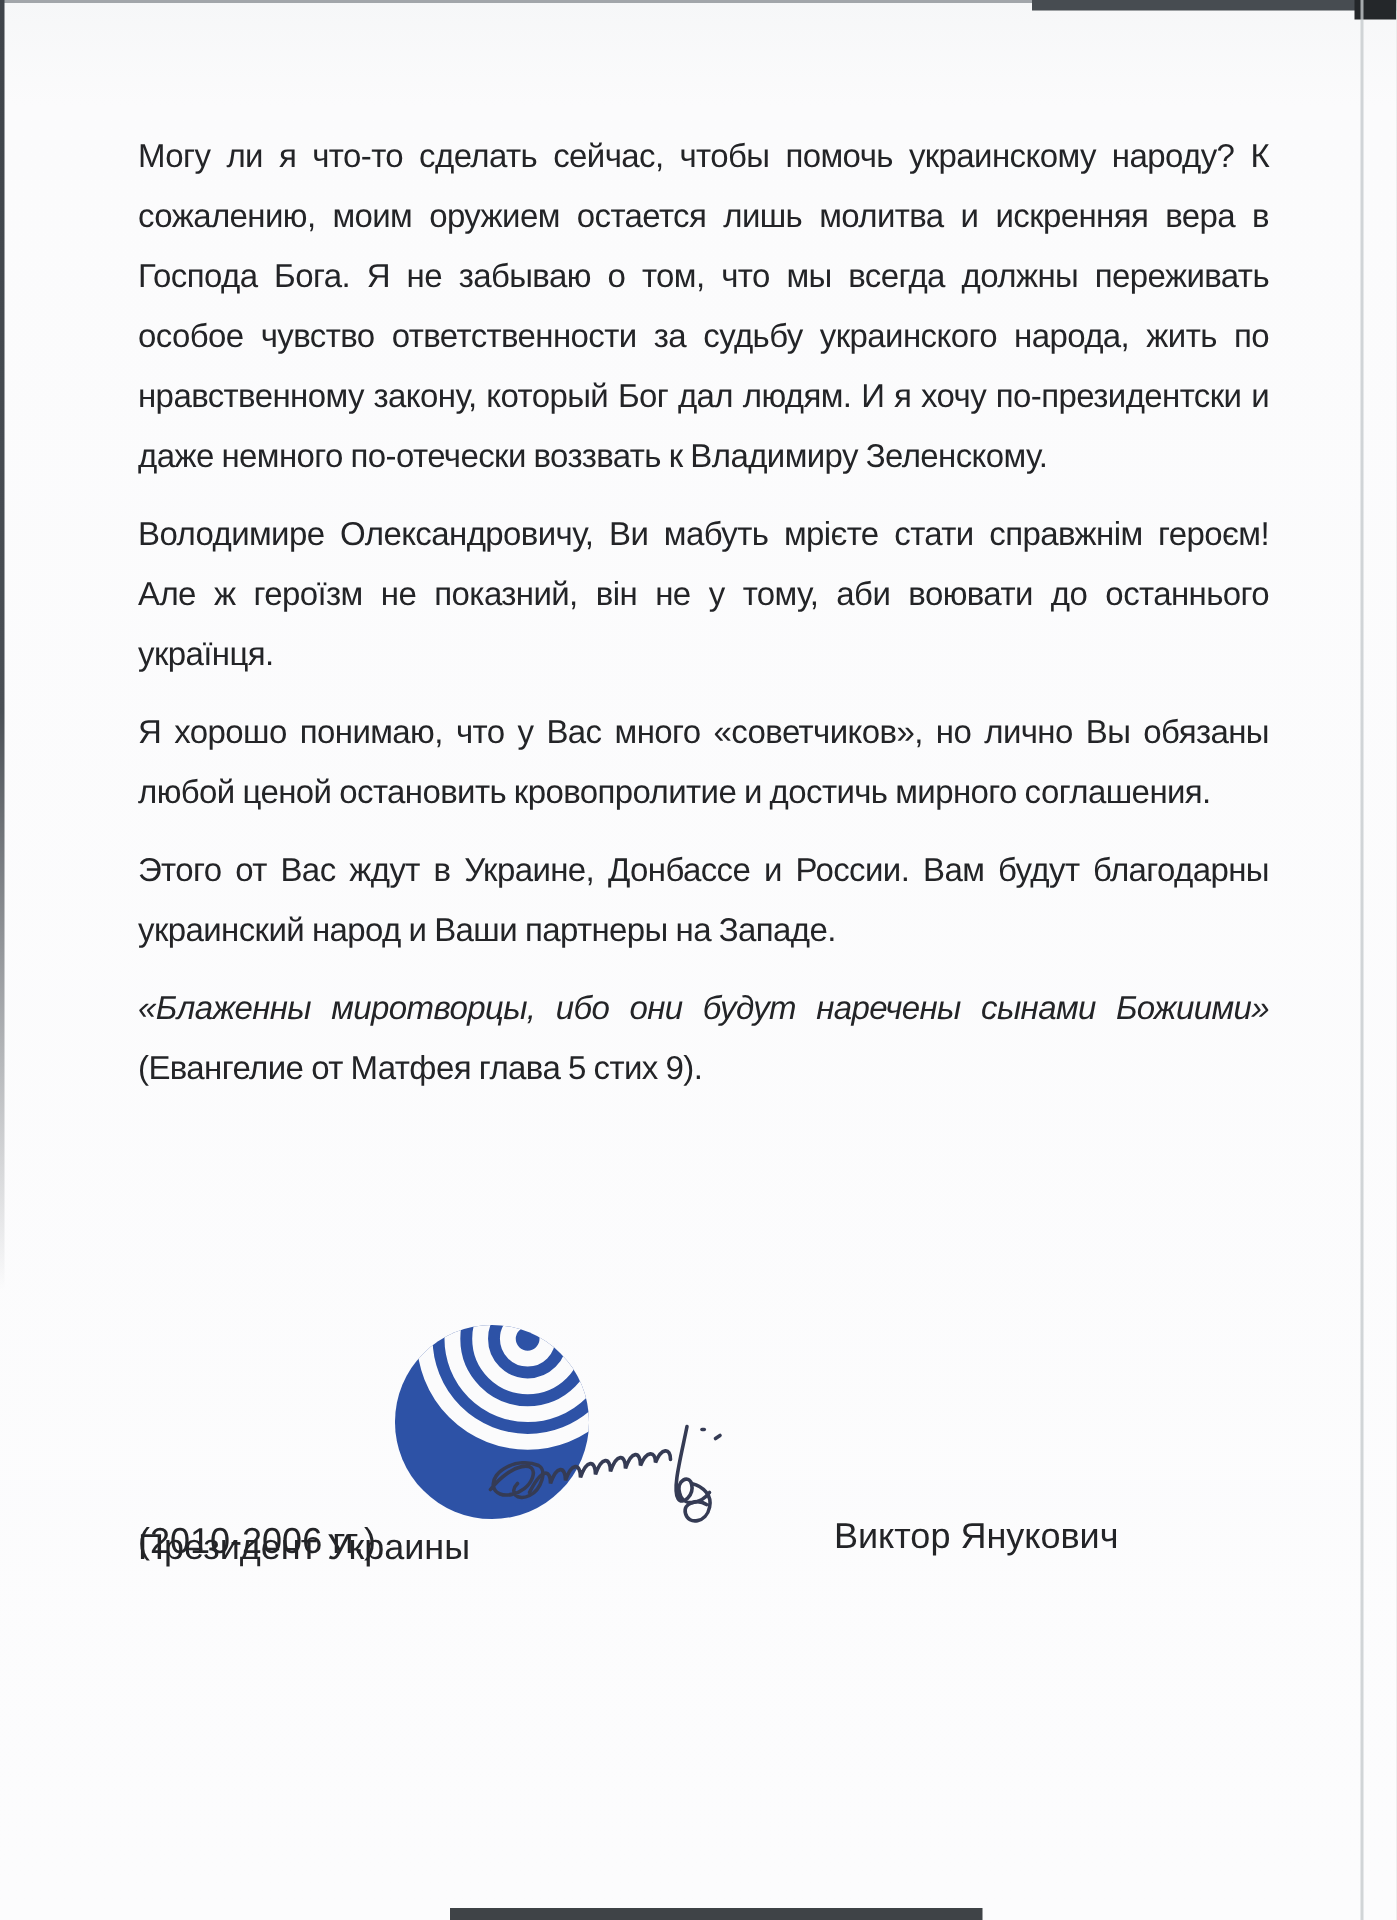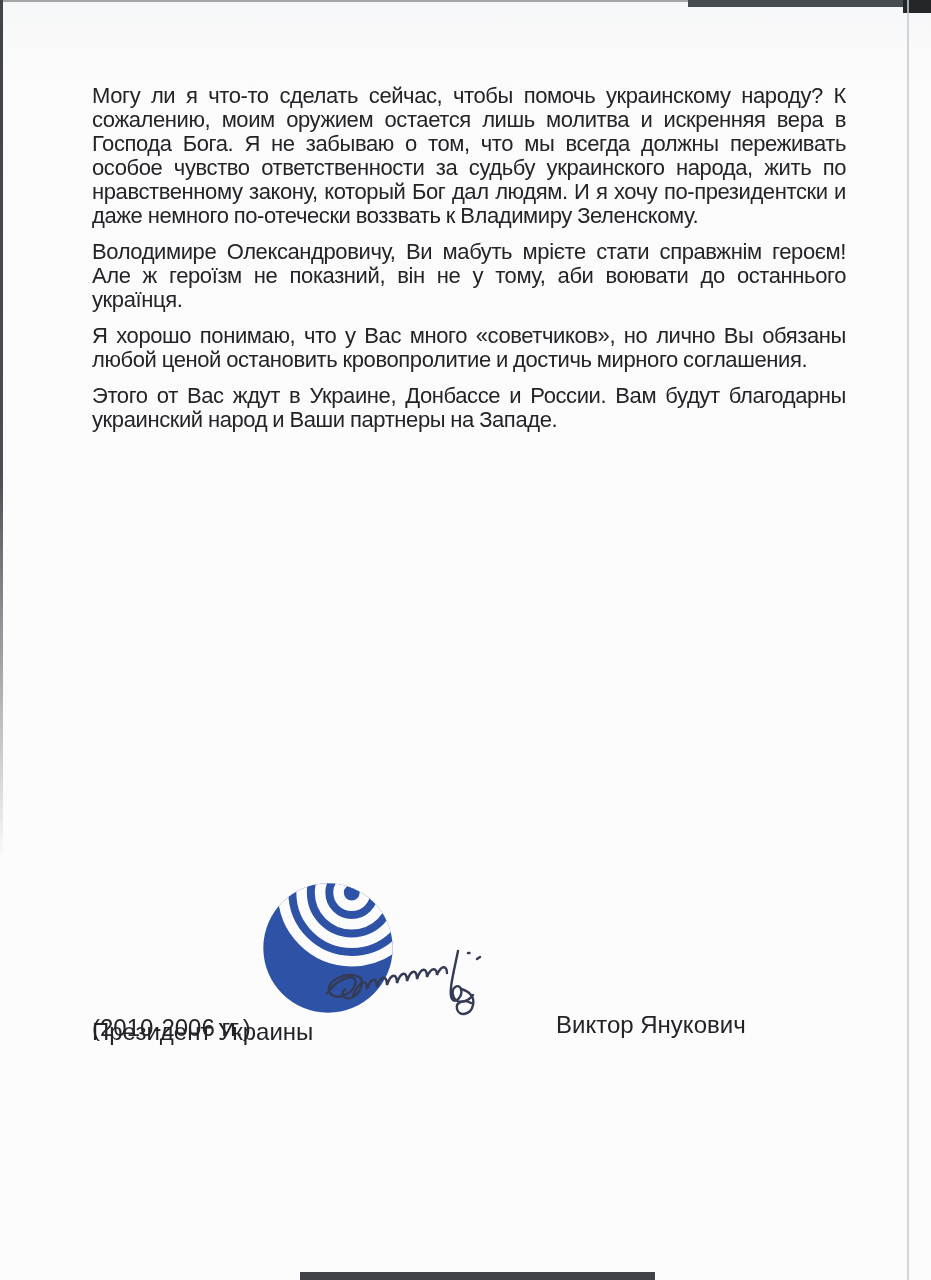--- a/index.html
+++ b/index.html
@@ -17,21 +17,21 @@
   .art-top-bar      { position:absolute; left:688px; top:0; width:243px; height:7px; background:#474c51; }
   .art-top-corner   { position:absolute; left:903px; top:0; width:28px; height:13px; background:#24272a; }
   .art-left-edge    { position:absolute; left:0; top:0; width:3px; height:860px;
                       background:linear-gradient(180deg, #3f444a 0%, #4a4f55 55%, rgba(90,95,100,0) 100%); }
   .art-right-line   { position:absolute; left:907px; top:0; width:2px; height:1280px; background:#c6cacd; opacity:.8; }
   .art-bottom-bar   { position:absolute; left:300px; top:1272px; width:355px; height:8px; background:#3f4347; }
 
   
   .body-text {
     position:absolute; left:92px; top:84px; width:754px;
-    font-size:22px; line-height:24px; letter-spacing:-0.4px; word-spacing:-0.5px;
+    font-size:22px; line-height:40px; letter-spacing:-0.4px; word-spacing:-0.5px;
     color:#232427; text-align:justify;
   }
   .body-text p { margin:0 0 12px 0; }
   .quote em { font-style:italic; }
 
   
   .watermark { position:absolute; left:262px; top:878px; width:645px; height:135px; pointer-events:none; }
   .globe { position:absolute; left:0; top:4px; width:132px; height:132px; }
   .logo-text {
     position:absolute; left:134px; top:8px; width:510px;
@@ -55,20 +55,21 @@
   <div class="art-top-corner"></div>
   <div class="art-left-edge"></div>
   <div class="art-right-line"></div>
   <div class="art-bottom-bar"></div>
 
   <main class="body-text">
     <p>Могу ли я что-то сделать сейчас, чтобы помочь украинскому народу? К сожалению, моим оружием остается лишь молитва и искренняя вера в Господа Бога. Я не забываю о том, что мы всегда должны переживать особое чувство ответственности за судьбу украинского народа, жить по нравственному закону, который Бог дал людям.  И я хочу по-президентски и даже немного по-отечески воззвать к Владимиру Зеленскому.</p>
     <p>Володимире Олександровичу, Ви мабуть мрієте стати справжнім героєм! Але ж героїзм не показний, він не у тому, аби воювати до останнього українця.</p>
     <p>Я хорошо понимаю, что у Вас много «советчиков», но лично Вы обязаны любой ценой остановить кровопролитие и достичь мирного соглашения.</p>
     <p>Этого от Вас ждут в Украине, Донбассе и России. Вам будут благодарны украинский народ и Ваши партнеры на Западе.</p>
+    <p class="quote"><em>«Блаженны миротворцы, ибо они будут наречены сынами Божиими»</em><span> (Евангелие от Матфея глава 5 стих 9).</span></p>
   </main>
 
   <div class="watermark">
     <svg class="globe" viewBox="0 0 100 100">
       <defs>
         <clipPath id="globeClip">
             <circle cx="50" cy="50" r="49"></circle>
           </clipPath>
       </defs>
       <circle cx="50" cy="50" r="49" fill="#2d52a6"></circle>

